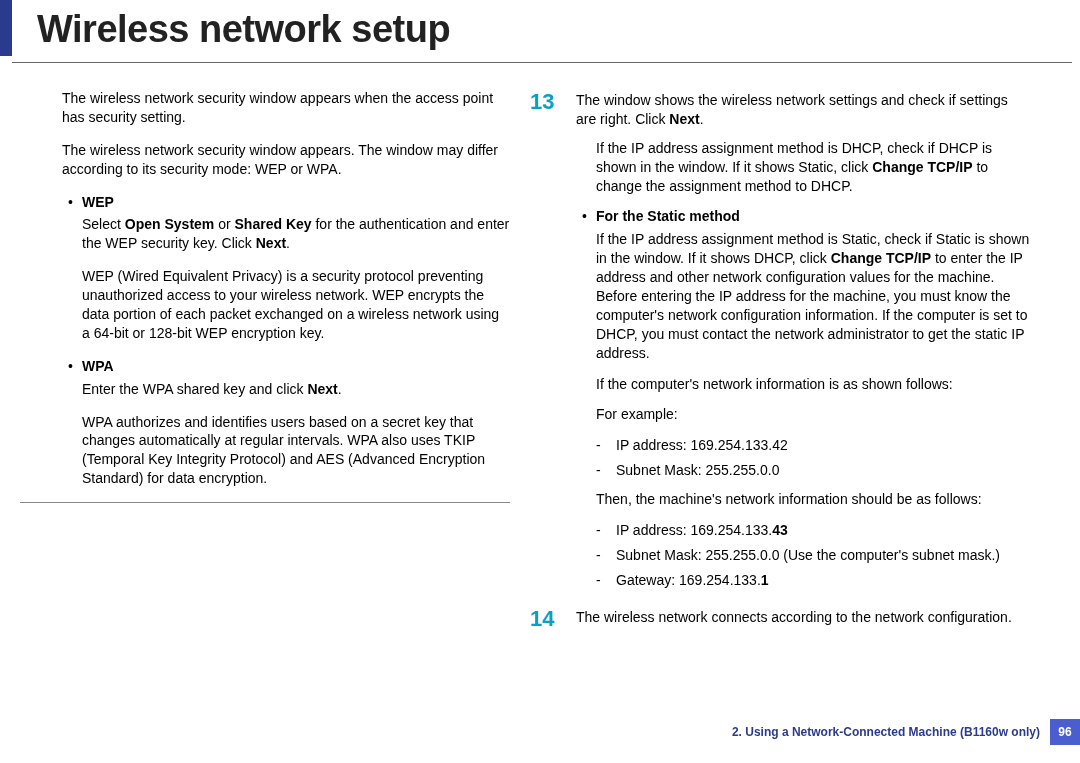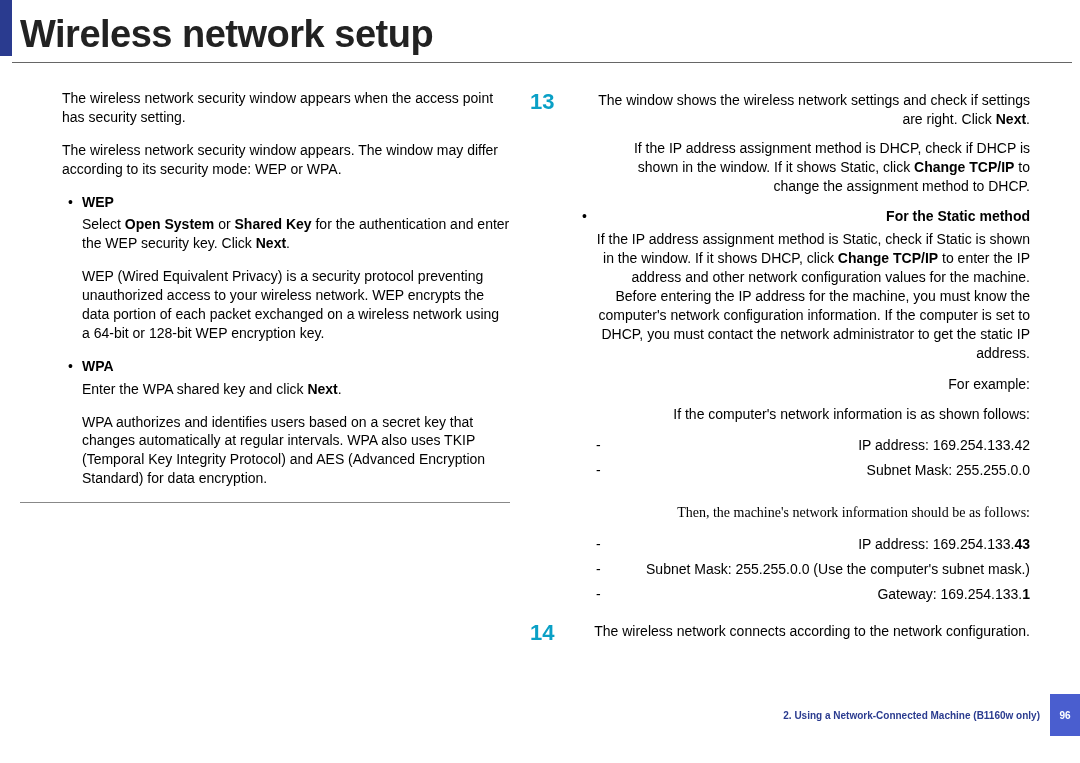--- a/index.html
+++ b/index.html
@@ -7,21 +7,22 @@
     width: 1080px;
     height: 763px;
     font-family: "Myriad Pro", "Segoe UI", Arial, sans-serif;
     color: #000;
     background: #fff;
     position: relative;
     overflow: hidden;
   }
   .page-title-wrap {
     display: flex;
-    align-items: flex-end;
+    align-items: center;
+    gap: 17px;
   }
   .blue-bar {
     width: 12px;
     background: #2a3b8f;
     margin-right: 8px;
     min-height: 56px;
   }
   .page-title {
     font-size: 38px;
     font-weight: 700;
@@ -93,44 +94,43 @@
     font-size: 22px;
     font-weight: 700;
     color: #0aa0c6;
     width: 32px;
     flex: none;
     line-height: 1.15;
   }
   .step-body {
     flex: 1;
     padding-top: 2px;
-    text-align: right;
   }
   .step-body .p { margin-bottom: 10px; }
   .step-body .sub-bullet { padding-left: 20px; }
   .step-body .sub-bullet::before { left: 6px; }
   .step-body .sub-body { padding-left: 20px; margin-bottom: 12px; }
   .step-body .dash-item { padding-left: 40px; }
   .step-body .dash-item::before { left: 20px; }
   .footer {
     position: absolute;
-    bottom: 27px;
+    bottom: 18px;
     right: 0;
     display: flex;
     align-items: center;
-    font-size: 10px;
+    font-size: 12px;
     font-weight: 700;
     color: #2a3b8f;
   }
   .footer-text { padding-right: 10px; }
   .page-badge {
     background: #4a5ecf;
     color: #fff;
     width: 30px;
-    height: 42px;
+    height: 26px;
     display: flex;
     align-items: center;
     justify-content: center;
     font-weight: 700;
   }
   b { font-weight: 700; }
 </style>
 </head>
 <body>
 
@@ -178,26 +178,26 @@
           <span>If the IP address assignment method is DHCP, check if DHCP is shown in the window. If it shows Static, click </span><b>Change TCP/IP</b><span> to change the assignment method to DHCP.</span>
         </div>
 
         <div class="sub-bullet">
           <span class="sub-bullet-head">For the Static method</span>
         </div>
         <div class="sub-body">
           <span>If the IP address assignment method is Static, check if Static is shown in the window. If it shows DHCP, click </span><b>Change TCP/IP</b><span> to enter the IP address and other network configuration values for the machine. Before entering the IP address for the machine, you must know the computer's network configuration information. If the computer is set to DHCP, you must contact the network administrator to get the static IP address.</span>
         </div>
 
+        <div class="sub-body">If the computer's network information is as shown follows:</div>
         <div class="sub-body">For example:</div>
-        <div class="sub-body">If the computer's network information is as shown follows:</div>
         <div class="dash-item">IP address: 169.254.133.42</div>
         <div class="dash-item">Subnet Mask: 255.255.0.0</div>
 
-        <div class="sub-body" style="margin-top:24px;font-family:Liberation Serif, serif;">Then, the machine's network information should be as follows:</div>
+        <div class="sub-body" style="margin-top:10px;">Then, the machine's network information should be as follows:</div>
         <div class="dash-item">
           <span>IP address: 169.254.133.</span><b>43</b>
         </div>
         <div class="dash-item">Subnet Mask: 255.255.0.0 (Use the computer's subnet mask.)</div>
         <div class="dash-item">
           <span>Gateway: 169.254.133.</span><b>1</b>
         </div>
       </div>
     </div>
 

